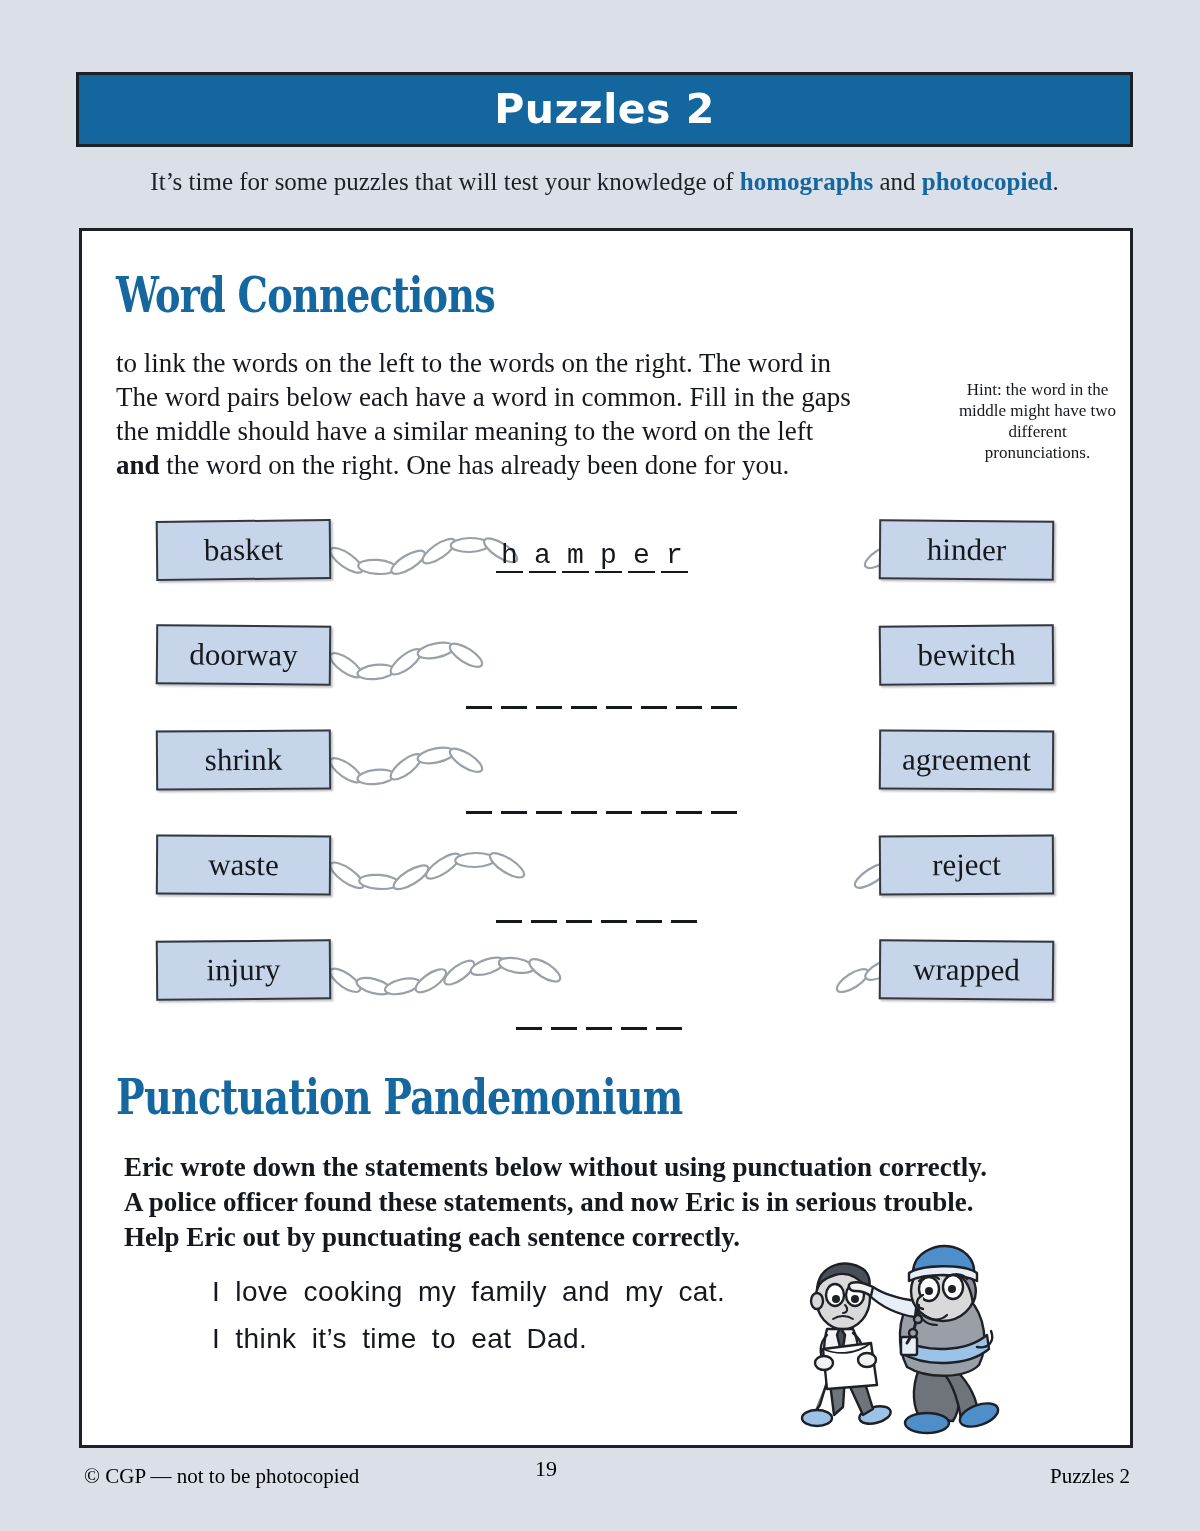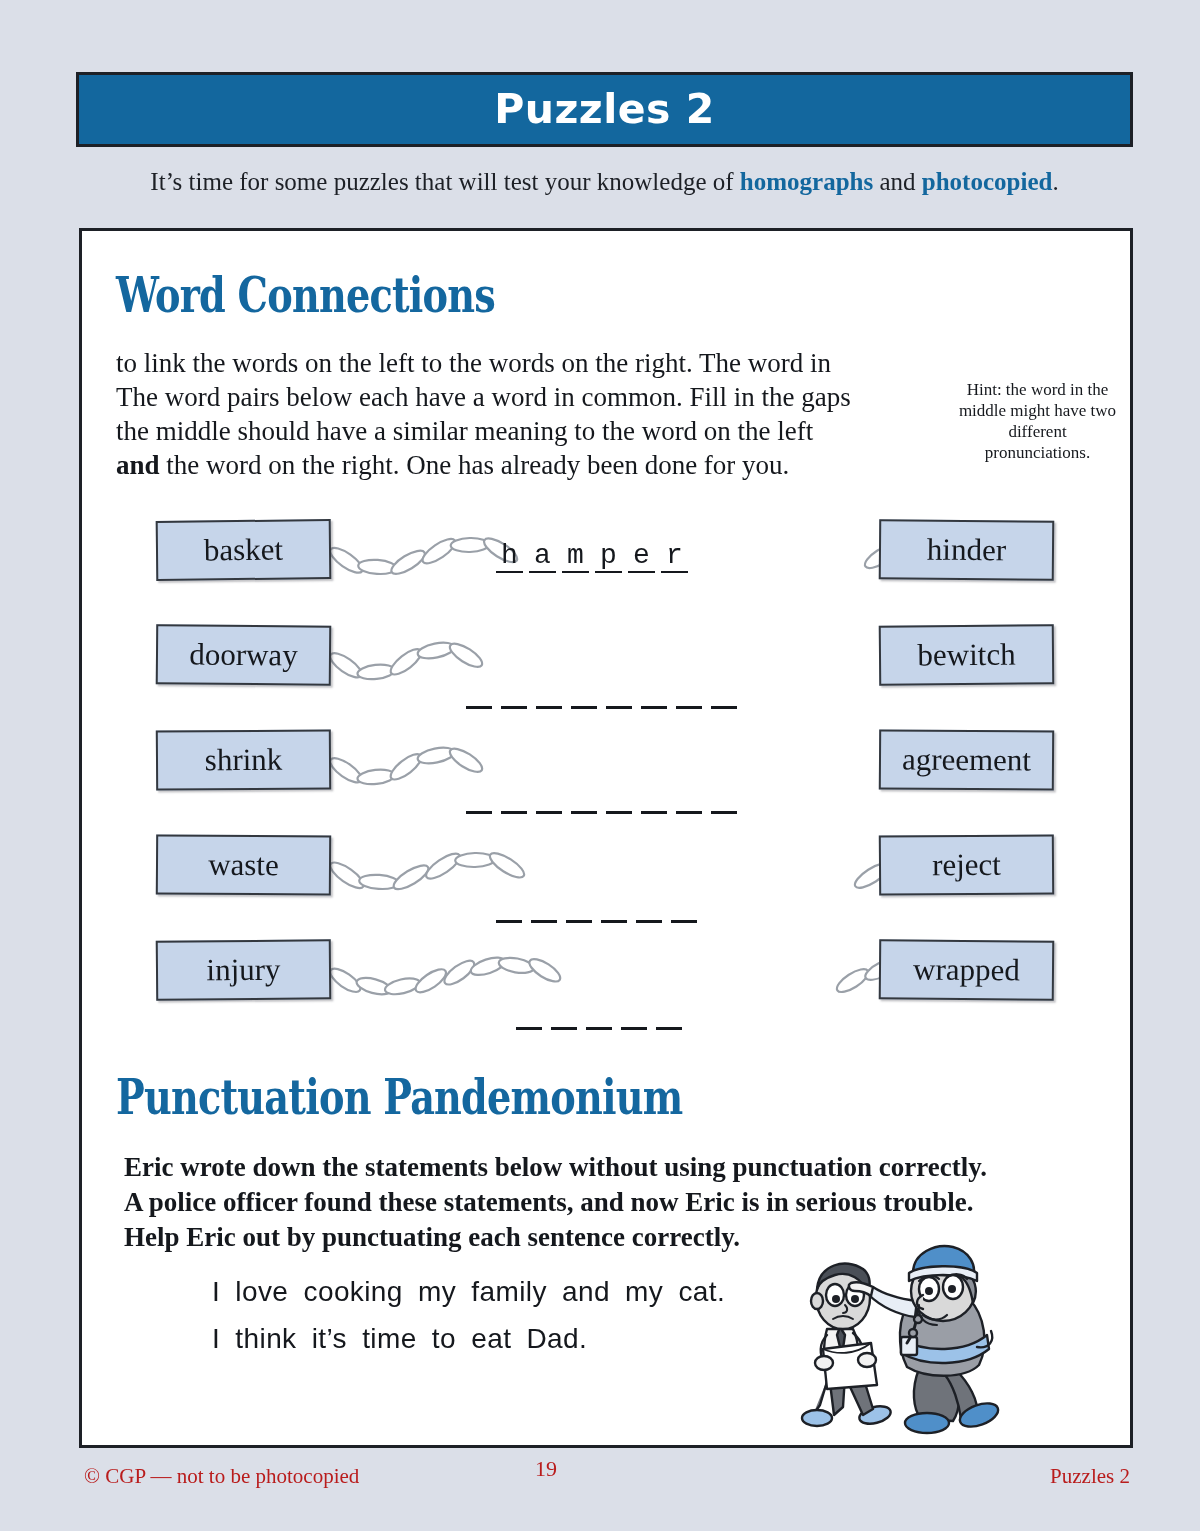--- a/index.html
+++ b/index.html
@@ -191,21 +191,21 @@
   #sentence-1 { top: 1276px; }
   #sentence-2 { top: 1323px; text-align: center; }
 
   .cartoon { position: absolute; left: 793px; top: 1243px; }
 
   
   .footer-left, .footer-center, .footer-right {
     position: absolute;
     font-family: "Liberation Serif", serif;
     font-size: 21px;
-    color: #b91c1c;
+    color: #000000;
   }
   .footer-left   { left: 84px;  top: 1464px; }
   .footer-center { left: 0; top: 1456px; width: 1092px; text-align: center; font-size: 22px; }
   .footer-right  { right: 70px; top: 1464px; }
 </style>
 </head>
 <body>
 
 <div class="banner">
   <div class="banner-title">Puzzles 2</div>

